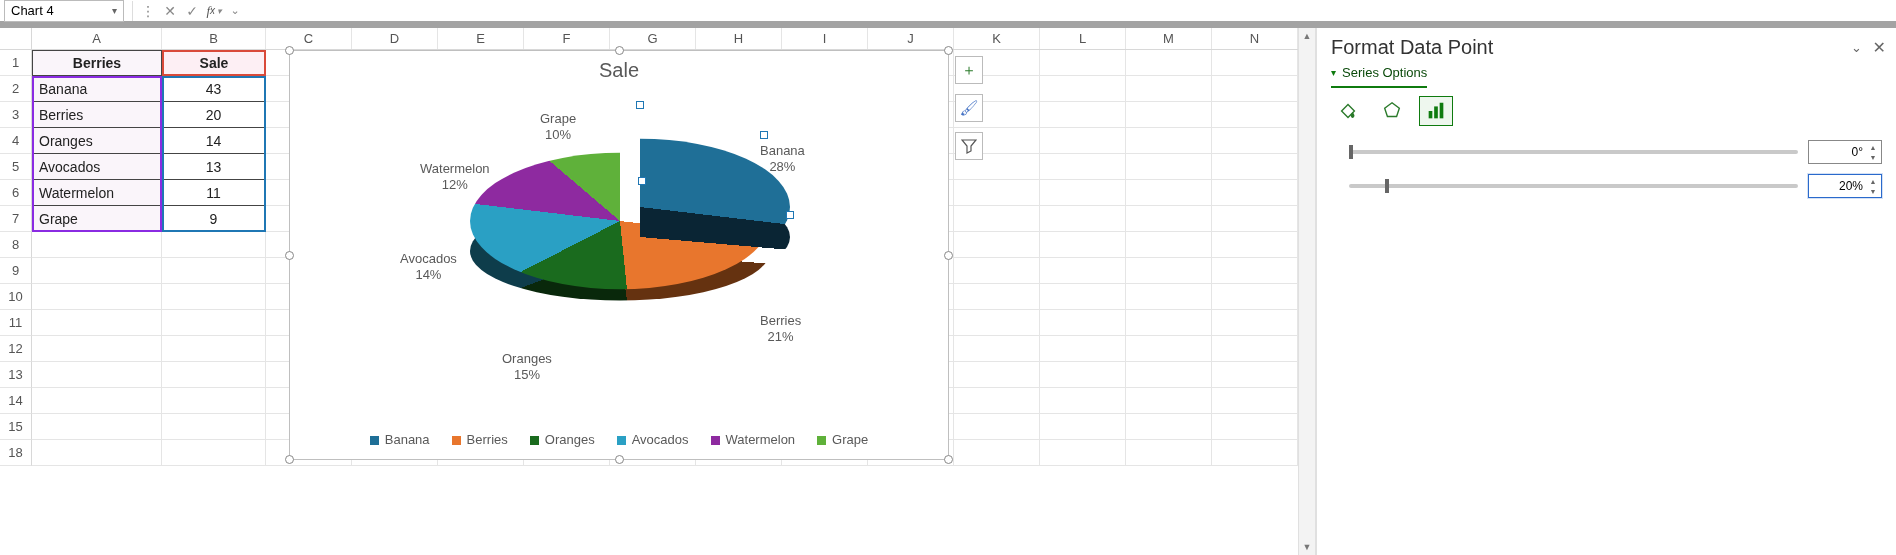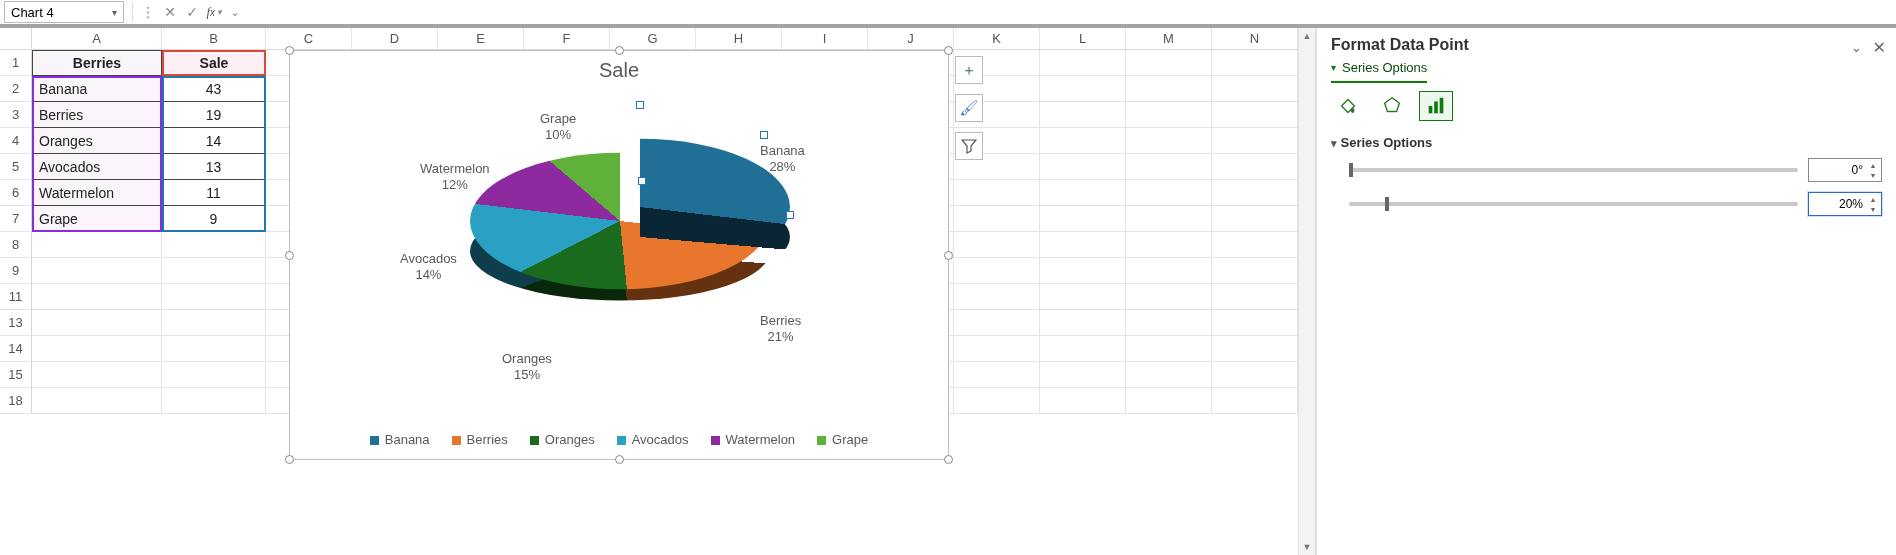--- a/index.html
+++ b/index.html
@@ -1,19 +1,19 @@
 <!DOCTYPE html>
 <html><head>
 <meta charset="utf-8">
 <style>
   * { box-sizing: border-box; margin: 0; padding: 0; font-family: "Segoe UI", Arial, sans-serif; }
   body { background: #f3f3f3; width: 1896px; height: 555px; overflow: hidden; position: relative; user-select: none; }
 
   
-  .formula-bar { display: flex; align-items: center; height: 28px; background: #fff; border-bottom: 4px solid #a3a3a3; font-size: 13px; }
+  .formula-bar { display: flex; align-items: center; height: 28px; background: #fff; border-bottom: 7px solid #a3a3a3; font-size: 13px; }
   .name-box { width: 120px; height: 22px; margin: 0 4px; border: 1px solid #bbb; background: #fff; display: flex; align-items: center; padding: 0 6px; font-size: 13px; }
   .name-box .chev { margin-left: auto; font-size: 10px; color: #666; }
   .fb-sep { width: 1px; height: 20px; background: #ddd; margin: 0 4px; }
   .fb-btn { width: 22px; height: 22px; display: flex; align-items: center; justify-content: center; color: #888; font-size: 14px; }
   .fb-btn.fx { font-style: italic; font-family: Georgia, serif; color: #555; font-size: 13px; }
   .fb-btn.fx .chev { font-size: 9px; margin-left: 2px; color: #888; }
   .formula-input { flex: 1; padding: 0 6px; font-size: 13px; color: #222; font-family: Consolas, monospace; }
   .fb-expand { width: 20px; text-align:center; color:#888; font-size:11px; }
 
   
@@ -64,21 +64,21 @@
   .exploded { transform: translate(20px,-14px) scaleY(0.62); }
   .exploded-shadow { position:absolute; left:0; top:0; width:300px; height:220px; border-radius:50%; transform:translate(20px,16px) scaleY(0.45); filter:brightness(0.5);}
   .pt { position:absolute; width:8px; height:8px; background:#fff; border:1px solid #1f77b4; }
 
   .dlabel { position:absolute; font-size:13px; color:#595959; text-align:center; line-height:1.25; white-space:nowrap; }
 
   .legend { position:absolute; bottom:12px; left:0; right:0; display:flex; justify-content:center; gap:22px; font-size:13px; color:#595959; }
   .legend span.sw { display:inline-block; width:9px; height:9px; margin-right:6px; vertical-align:middle; }
 
   
-  .pane-title { font-size:16px; color:#333; margin-bottom:4px;font-weight:bold; }
+  .pane-title { font-size:20px; color:#333; margin-bottom:4px; }
   .pane-close { position:absolute; right:10px; top:10px; font-size:16px; color:#666; }
   .pane-chevlg { position:absolute; right:34px; top:12px; font-size:13px; color:#666; }
   .pane-sub { display:flex; align-items:center; gap:6px; color:#0a4a0a; font-size:13px; margin:6px 0 8px 0; border-bottom:2px solid #0f7b0f; padding-bottom:6px; width:fit-content; }
   .opt-icons { display:flex; gap:10px; margin:8px 0 14px 0; }
   .opt-ic { width:34px; height:30px; border:1px solid transparent; display:flex; align-items:center; justify-content:center; }
   .opt-ic.active { border:1px solid #0f7b0f; background:#eef7ee; }
   .opt-ic svg { display:block; }
   .sect-hdr { font-size:13px; font-weight:600; color:#333; margin:6px 0 8px 0; }
   .chevsm { display:inline-block; transform:rotate(0deg); margin-right:4px; font-size:11px; color:#555;}
   .field-label { font-size:12px; color:#333; margin:2px 0 4px 18px; }
@@ -160,21 +160,21 @@
           <div class="cell" style="width:86px"></div>
           <div class="cell" style="width:86px"></div>
           <div class="cell" style="width:86px"></div>
           <div class="cell" style="width:86px"></div>
           <div class="cell" style="width:86px"></div>
           <div class="cell" style="width:86px"></div>
         </div>
       <div class="row">
           <div class="row-h">3</div>
           <div class="cell data-a" style="width:130px">Berries</div>
-          <div class="cell data-b" style="width:104px">19</div>
+          <div class="cell data-b" style="width:104px">20</div>
           <div class="cell" style="width:86px"></div>
           <div class="cell" style="width:86px"></div>
           <div class="cell" style="width:86px"></div>
           <div class="cell" style="width:86px"></div>
           <div class="cell" style="width:86px"></div>
           <div class="cell" style="width:86px"></div>
           <div class="cell" style="width:86px"></div>
           <div class="cell" style="width:86px"></div>
           <div class="cell" style="width:86px"></div>
           <div class="cell" style="width:86px"></div>
@@ -278,21 +278,55 @@
           <div class="cell" style="width:86px"></div>
           <div class="cell" style="width:86px"></div>
           <div class="cell" style="width:86px"></div>
           <div class="cell" style="width:86px"></div>
           <div class="cell" style="width:86px"></div>
           <div class="cell" style="width:86px"></div>
           <div class="cell" style="width:86px"></div>
           <div class="cell" style="width:86px"></div>
         </div>
       <div class="row">
+          <div class="row-h">10</div>
+          <div class="cell" style="width:130px"></div>
+          <div class="cell" style="width:104px"></div>
+          <div class="cell" style="width:86px"></div>
+          <div class="cell" style="width:86px"></div>
+          <div class="cell" style="width:86px"></div>
+          <div class="cell" style="width:86px"></div>
+          <div class="cell" style="width:86px"></div>
+          <div class="cell" style="width:86px"></div>
+          <div class="cell" style="width:86px"></div>
+          <div class="cell" style="width:86px"></div>
+          <div class="cell" style="width:86px"></div>
+          <div class="cell" style="width:86px"></div>
+          <div class="cell" style="width:86px"></div>
+          <div class="cell" style="width:86px"></div>
+        </div>
+      <div class="row">
           <div class="row-h">11</div>
+          <div class="cell" style="width:130px"></div>
+          <div class="cell" style="width:104px"></div>
+          <div class="cell" style="width:86px"></div>
+          <div class="cell" style="width:86px"></div>
+          <div class="cell" style="width:86px"></div>
+          <div class="cell" style="width:86px"></div>
+          <div class="cell" style="width:86px"></div>
+          <div class="cell" style="width:86px"></div>
+          <div class="cell" style="width:86px"></div>
+          <div class="cell" style="width:86px"></div>
+          <div class="cell" style="width:86px"></div>
+          <div class="cell" style="width:86px"></div>
+          <div class="cell" style="width:86px"></div>
+          <div class="cell" style="width:86px"></div>
+        </div>
+      <div class="row">
+          <div class="row-h">12</div>
           <div class="cell" style="width:130px"></div>
           <div class="cell" style="width:104px"></div>
           <div class="cell" style="width:86px"></div>
           <div class="cell" style="width:86px"></div>
           <div class="cell" style="width:86px"></div>
           <div class="cell" style="width:86px"></div>
           <div class="cell" style="width:86px"></div>
           <div class="cell" style="width:86px"></div>
           <div class="cell" style="width:86px"></div>
           <div class="cell" style="width:86px"></div>
@@ -463,21 +497,20 @@
       </div>
       <div class="opt-ic active">
         <svg width="22" height="22" viewBox="0 0 24 24">
             <rect x="4" y="12" width="4" height="8" fill="#0f7b0f"></rect>
             <rect x="10" y="7" width="4" height="13" fill="#0f7b0f"></rect>
             <rect x="16" y="3" width="4" height="17" fill="#0f7b0f"></rect>
           </svg>
       </div>
     </div>
 
-    <div class="sect-hdr"><span class="chevsm">▾</span><span>Series Options</span></div>
 
     <div class="slider-row">
       <div class="slider">
         <div class="thumb" style="left:0;"></div>
       </div>
       <div class="numbox">
         <span>0°</span>
         <div class="spin">
             <div>▲</div>
             <div>▼</div>

